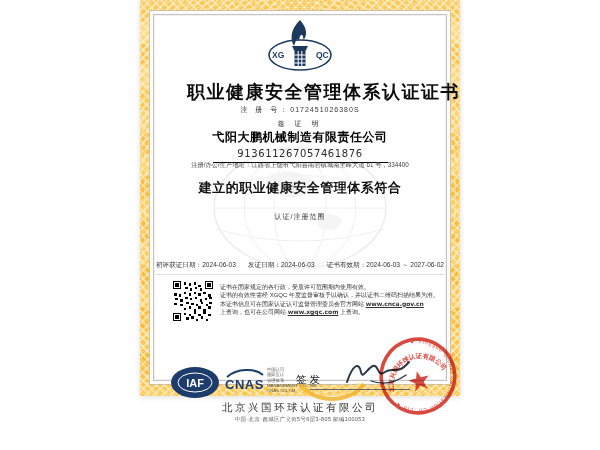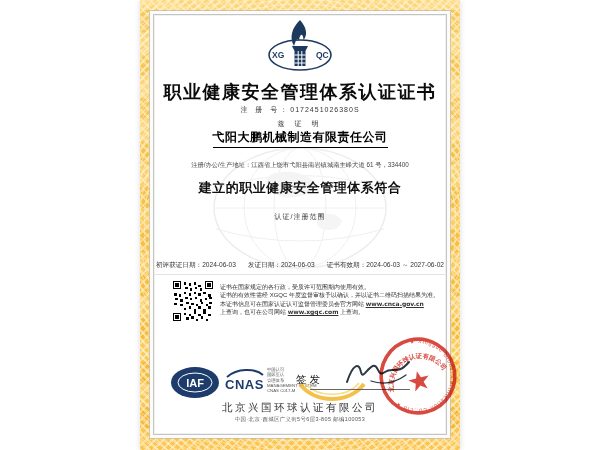--- a/index.html
+++ b/index.html
@@ -1,46 +1,46 @@
 <!DOCTYPE html>
 <html><head>
 <meta charset="utf-8">
 <style>
   html,body{margin:0;padding:0;}
   body{
     width:600px;height:450px;position:relative;background:#ffffff;overflow:hidden;
     font-family:"Liberation Sans", sans-serif;color:#222;
   }
   .photo{
-    position:absolute;left:140px;top:0;width:320px;height:450px;
+    position:absolute;left:140px;top:0;width:320px;height:396px;
     box-shadow:0 1px 6px rgba(0,0,0,.14);
   }
   .gold{
     position:absolute;inset:0;
     background-color:#fbc23f;
     background-image:
       repeating-radial-gradient(circle at 50% 50%, rgba(255,255,255,.30) 0 1.5px, rgba(255,255,255,0) 1.5px 5px),
       repeating-linear-gradient(45deg, rgba(255,240,190,.55) 0 2px, rgba(255,255,255,0) 2px 6px),
       repeating-linear-gradient(-45deg, rgba(255,255,255,.40) 0 2px, rgba(255,255,255,0) 2px 6px),
       repeating-linear-gradient(0deg, rgba(255,255,255,.14) 0 22px, rgba(228,158,22,.16) 22px 44px),
       linear-gradient(#fdd065, #fbbc32);
   }
   .inner{
     position:absolute;left:13px;right:13px;top:14px;bottom:15px;
     background:#fff;border:1px solid #c4c4c4;
     box-shadow:0 0 0 3px rgba(255,255,255,.95), 0 0 0 4px rgba(185,185,185,.65), inset 0 0 0 1px #f1f1f1;
   }
   .abs{position:absolute;}
   .ctr{left:0;right:0;text-align:center;}
-  .title{top:80px;font-size:18px;font-weight:bold;letter-spacing:1.5px;color:#0b0b0b;white-space:nowrap;}
+  .title{top:80px;font-size:18px;font-weight:bold;letter-spacing:1.5px;color:#0b0b0b;white-space:nowrap;text-align:right;}
   .regno{top:105px;font-size:7px;letter-spacing:1px;color:#333;}
   .regno .lbl{letter-spacing:3px;}
   .attest{top:119px;font-size:7px;letter-spacing:4px;color:#333;}
   .company{top:129px;font-size:12px;font-weight:bold;color:#000;}
-  .company span{display:inline-block;border-bottom:1.3px solid #000;padding-bottom:1px;letter-spacing:.5px;}
+  .company span{display:inline-block;border-bottom:1.3px solid #000;padding-bottom:16px;letter-spacing:.5px;}
   .code{top:148px;font-size:10px;color:#2b2b2b;letter-spacing:.6px;font-family:"DejaVu Sans", sans-serif;}
   .addr{top:161px;font-size:6.3px;color:#444;white-space:nowrap;}
   .conform{top:179px;font-size:13px;font-weight:bold;color:#101010;letter-spacing:.5px;}
   .standard{top:190px;font-size:10.5px;font-weight:bold;color:#000;}
   .standard span{display:inline-block;border-bottom:1.3px solid #000;padding-bottom:1px;}
   .scopelbl{top:212px;font-size:7px;color:#333;letter-spacing:1px;}
   .scope{top:222px;font-size:7.2px;font-weight:bold;color:#1a1a1a;white-space:nowrap;}
   .dates{top:261px;left:16px;right:16px;display:flex;justify-content:space-between;font-size:6.6px;color:#333;white-space:nowrap;}
   .rule{top:274px;left:15px;right:15px;border-top:1px solid #e2e2e2;height:0;}
   .qr{left:33px;top:281px;width:40px;height:40px;}
@@ -98,20 +98,21 @@
   <div class="abs ctr regno">
     <span class="lbl">注 册 号：</span><span>0172451026380S</span>
   </div>
 
   <div class="abs ctr attest">兹 证 明</div>
 
   <div class="abs ctr company">
     <span>弋阳大鹏机械制造有限责任公司</span>
   </div>
 
+  <div class="abs ctr code">913611267057461876</div>
   <div class="abs ctr addr">注册/办公/生产地址：江西省上饶市弋阳县南岩镇城南主峰大道 61 号，334400</div>
 
   <div class="abs ctr conform">建立的职业健康安全管理体系符合</div>
 
   <div class="abs ctr scopelbl">认证/注册范围</div>
 
   <div class="abs dates">
     <span>初评获证日期：2024-06-03</span>
     <span>发证日期：2024-06-03</span>
     <span>证书有效期：2024-06-03 ～ 2027-06-02</span>

